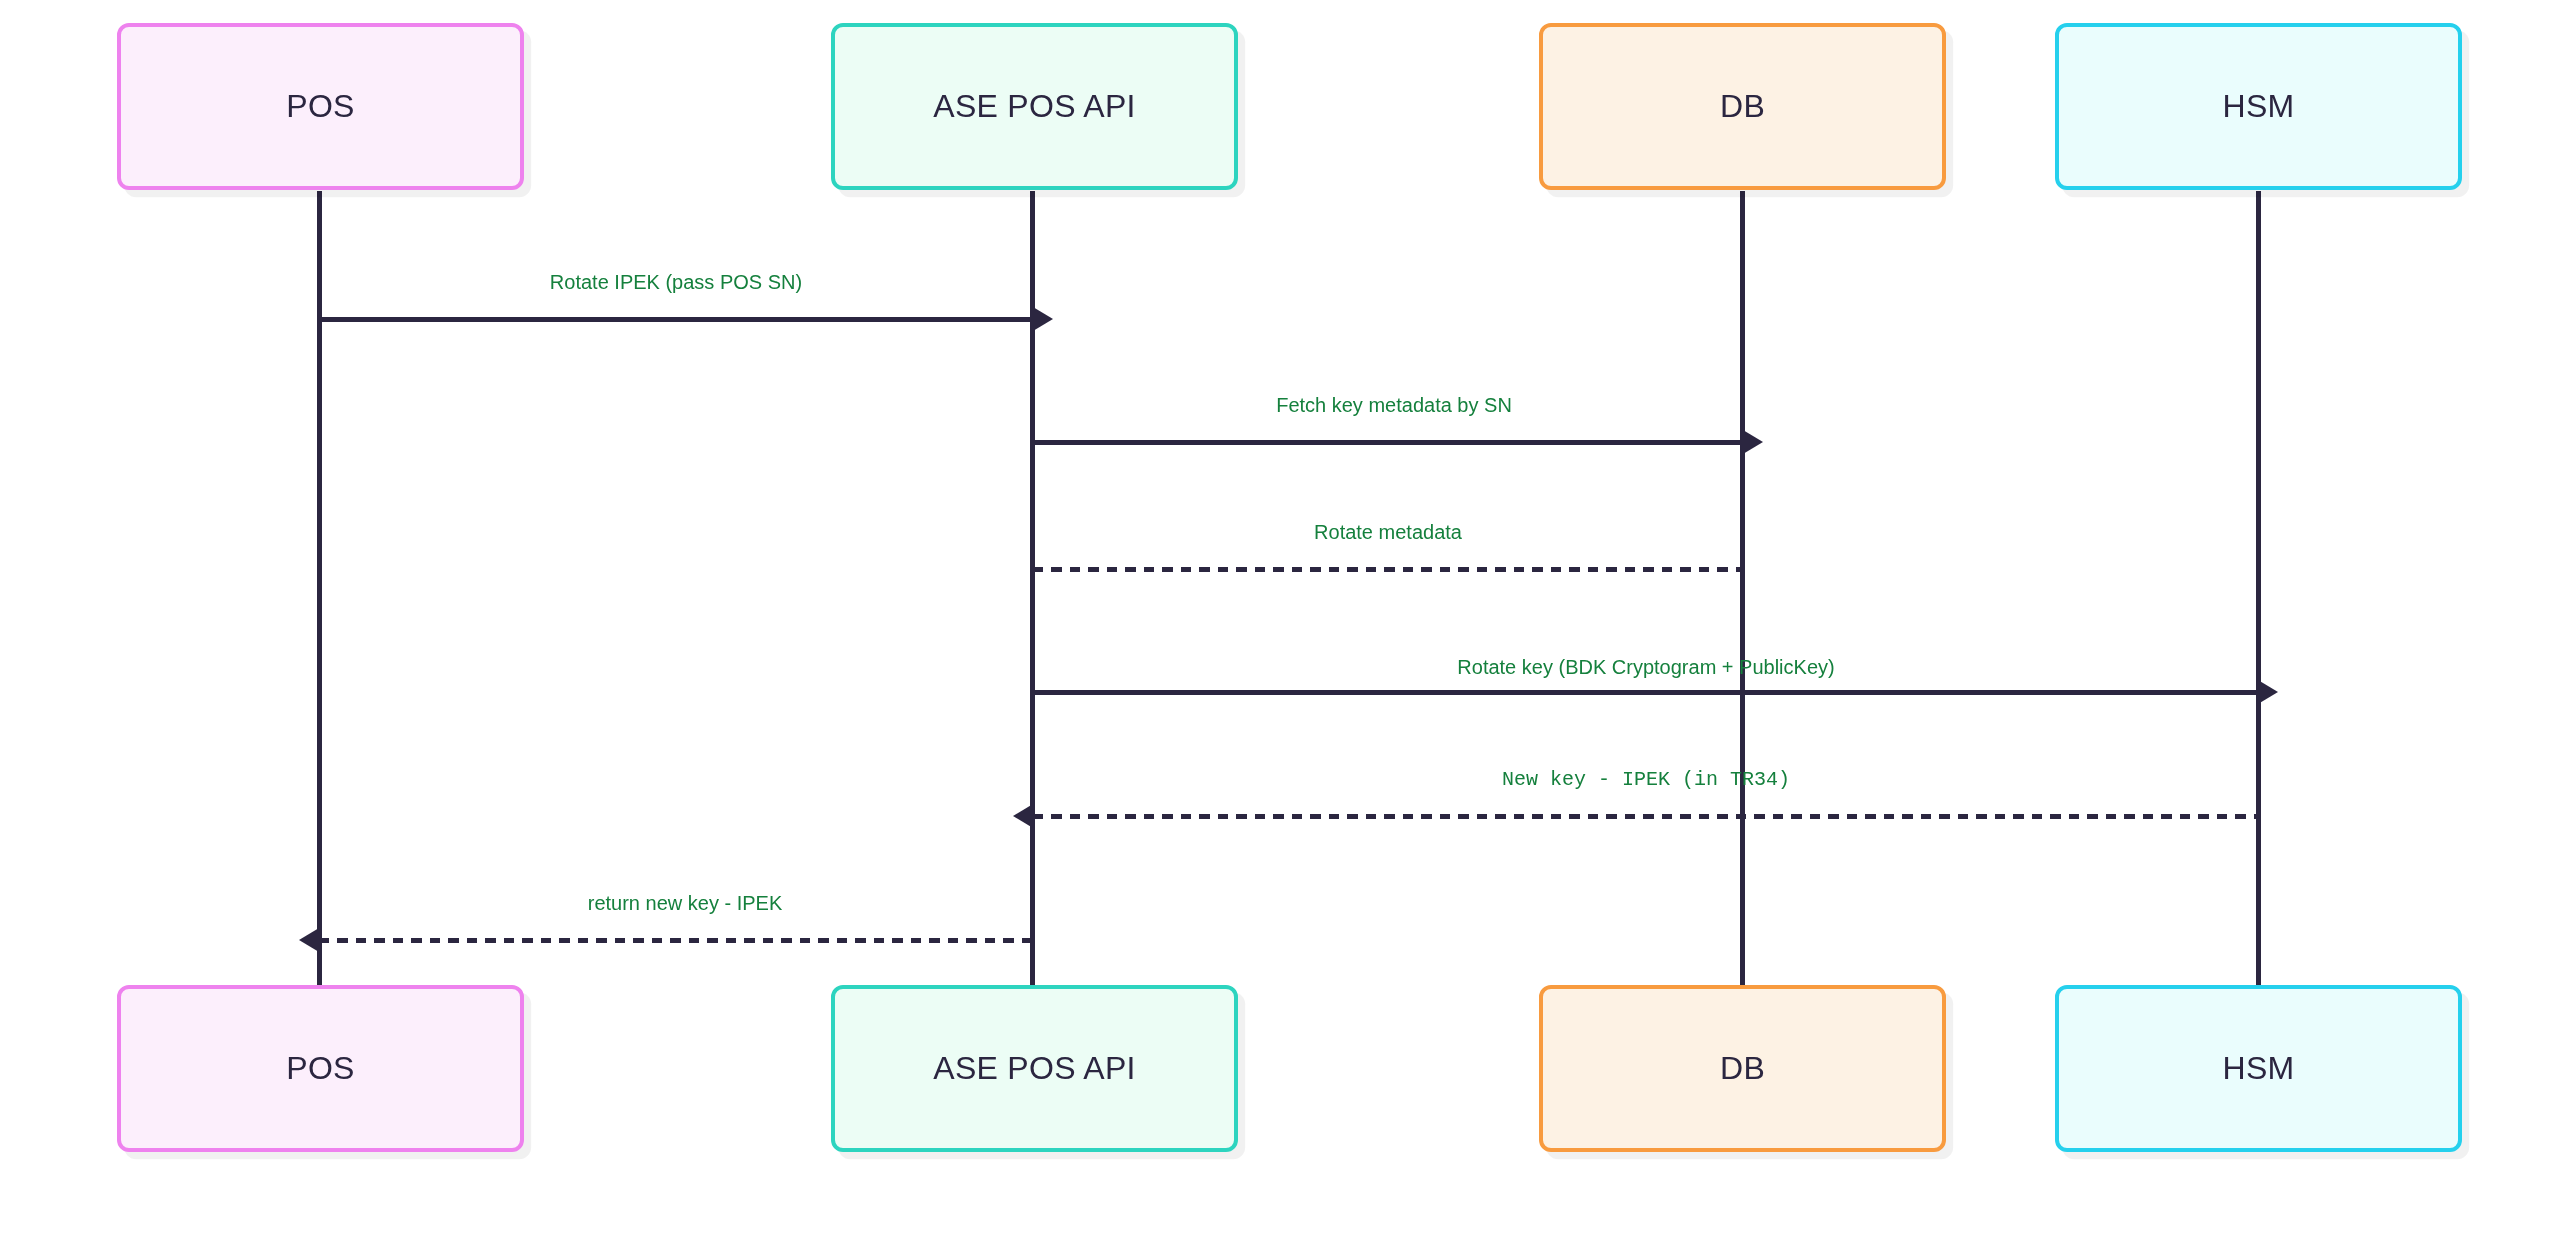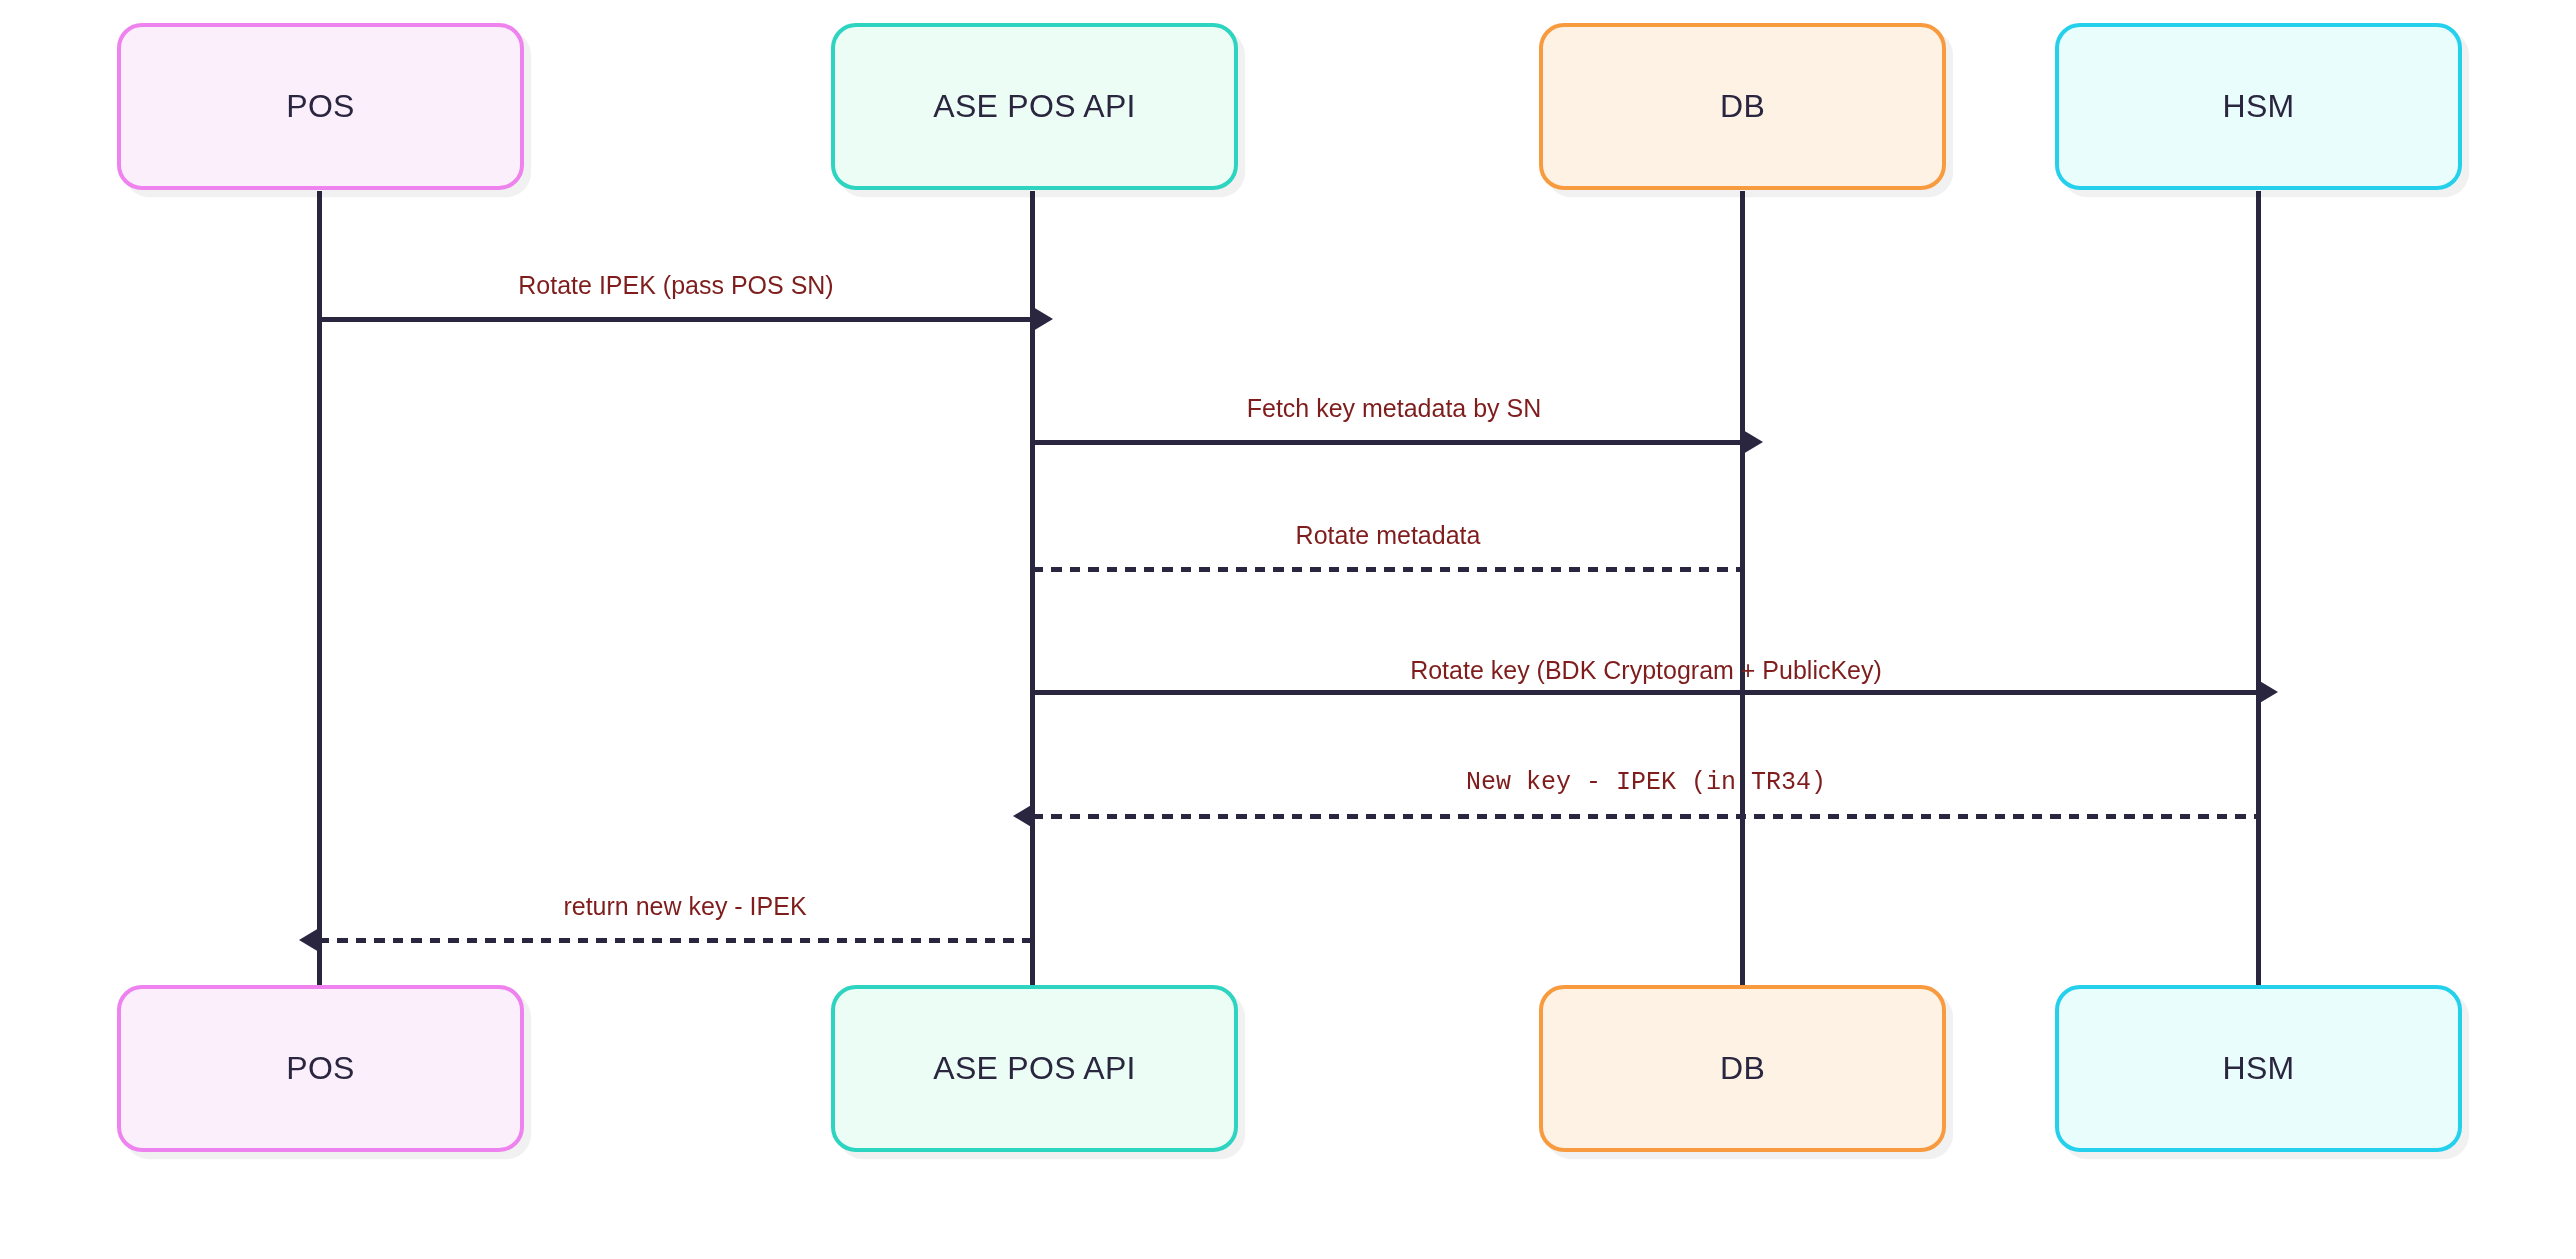--- a/index.html
+++ b/index.html
@@ -9,21 +9,21 @@
     background:#ffffff;
     font-family:"Liberation Sans","DejaVu Sans",sans-serif;
     overflow:hidden;
   }
   #canvas{position:relative;width:2581px;height:1260px;background:#ffffff;}
 
   
   .actor-box{
     position:absolute;
     box-sizing:border-box;
-    border-radius:25px;
+    border-radius:12px;
     border-style:solid;
     border-width:4.6px;
     display:flex;
     align-items:center;
     justify-content:center;
     box-shadow:7.2px 7.2px 0 0 rgba(0,0,0,0.055);
   }
   .actor-label{
     font-size:32px;
     letter-spacing:0.3px;
@@ -62,22 +62,22 @@
   .arrowhead.right{
     border-left:20.6px solid #2b2640;
     right:-19.6px;
   }
   .arrowhead.left{
     border-right:20.6px solid #2b2640;
     left:-19.6px;
   }
   .msg-label{
     position:absolute;
-    font-size:25px;
-    color:#7f1d1d;
+    font-size:20px;
+    color:#15803d;
     white-space:nowrap;
     transform:translateX(-50%);
     background:transparent;
   }
 </style>
 </head>
 <body>
 
 <div id="canvas">
 

